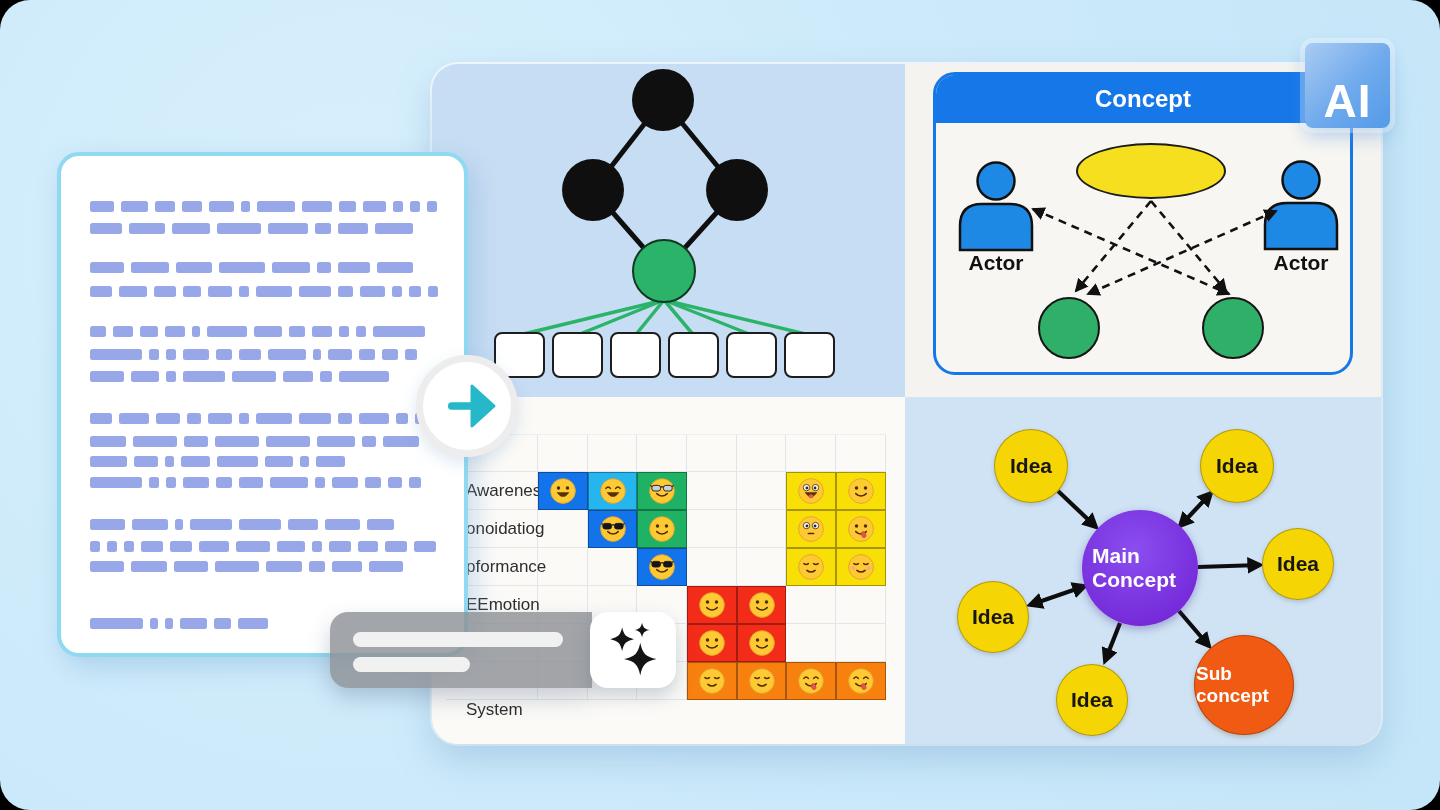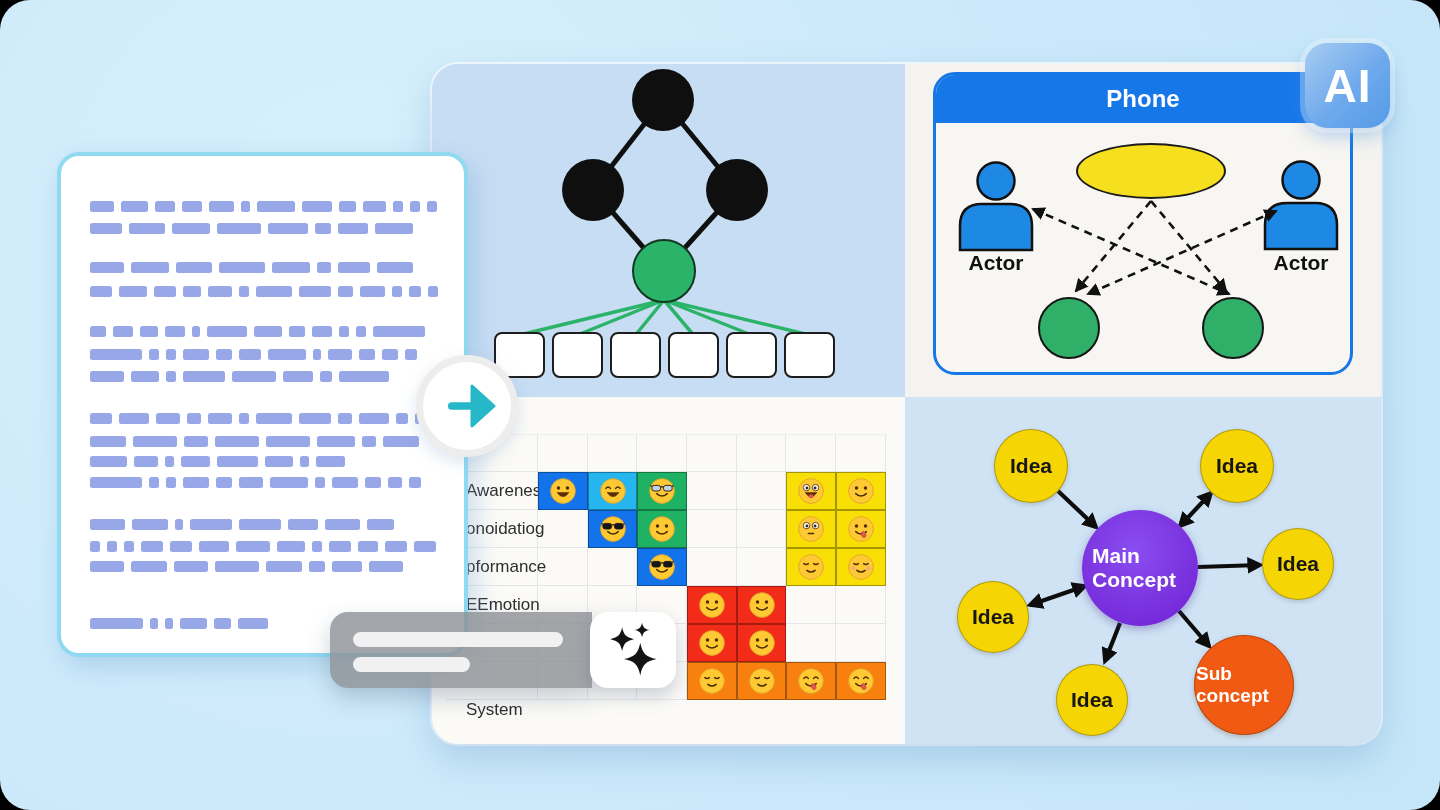--- a/index.html
+++ b/index.html
@@ -81,23 +81,23 @@
 
   
   .ai-toolbar{position:absolute;left:330px;top:612px;width:346px;height:76px;}
   .tb-gray{position:absolute;left:0;top:0;width:262px;height:76px;border-radius:18px 0 0 18px;
            background:rgba(141,145,150,.82);box-shadow:0 10px 22px rgba(80,100,125,.3);}
   .tb-bar{position:absolute;left:23px;height:15px;border-radius:8px;background:#f1f1f1;}
   .sparkle-btn{position:absolute;left:260px;top:0;width:86px;height:76px;border-radius:18px;background:#fff;
                display:flex;align-items:center;justify-content:center;box-shadow:0 8px 18px rgba(90,110,135,.3);}
 
   
-  .ai-badge{position:absolute;left:1305px;top:43px;width:85px;height:85px;border-radius:22px;
+  .ai-badge{position:absolute;left:1305px;top:43px;width:85px;height:85px;border-radius:8px;
             background:linear-gradient(135deg,#a9ccf2 0%,#6ea9ec 55%,#549be7 100%);
-            display:flex;align-items:center;justify-content:center;color:#fff;
+            display:flex;align-items:flex-end;justify-content:center;color:#fff;
             font-size:46px;font-weight:600;letter-spacing:1px;
             box-shadow:0 0 0 5px rgba(255,255,255,.3), 0 8px 18px rgba(90,150,220,.45);}
 </style>
 </head>
 <body>
 
 <div class="page">
 
   <div class="container">
 
@@ -146,21 +146,21 @@
             <marker id="ah" viewBox="0 0 10 10" refX="8.5" refY="5" markerWidth="5.2" markerHeight="5.2" orient="auto-start-reverse">
               <path d="M0 0 L10 5 L0 10 Z" fill="#111"></path>
             </marker>
           </defs>
           <line x1="215" y1="126" x2="140" y2="216" stroke="#111" stroke-width="2.6" stroke-dasharray="8 6" marker-end="url(#ah)"></line>
           <line x1="215" y1="126" x2="290" y2="216" stroke="#111" stroke-width="2.6" stroke-dasharray="8 6" marker-end="url(#ah)"></line>
           <line x1="97" y1="134" x2="293" y2="219" stroke="#111" stroke-width="2.6" stroke-dasharray="8 6" marker-start="url(#ah)" marker-end="url(#ah)"></line>
           <line x1="340" y1="136" x2="152" y2="219" stroke="#111" stroke-width="2.6" stroke-dasharray="8 6" marker-start="url(#ah)" marker-end="url(#ah)"></line>
         </svg>
         <div class="uc-header">
-          <span>Phone</span>
+          <span>Concept</span>
         </div>
       </div>
     </div>
 
     <div class="q q-table">
       <div id="emoji-grid">
           <div class="tc lab r0"></div>
           <div class="tc r0"></div>
           <div class="tc r0"></div>
           <div class="tc r0"></div>

